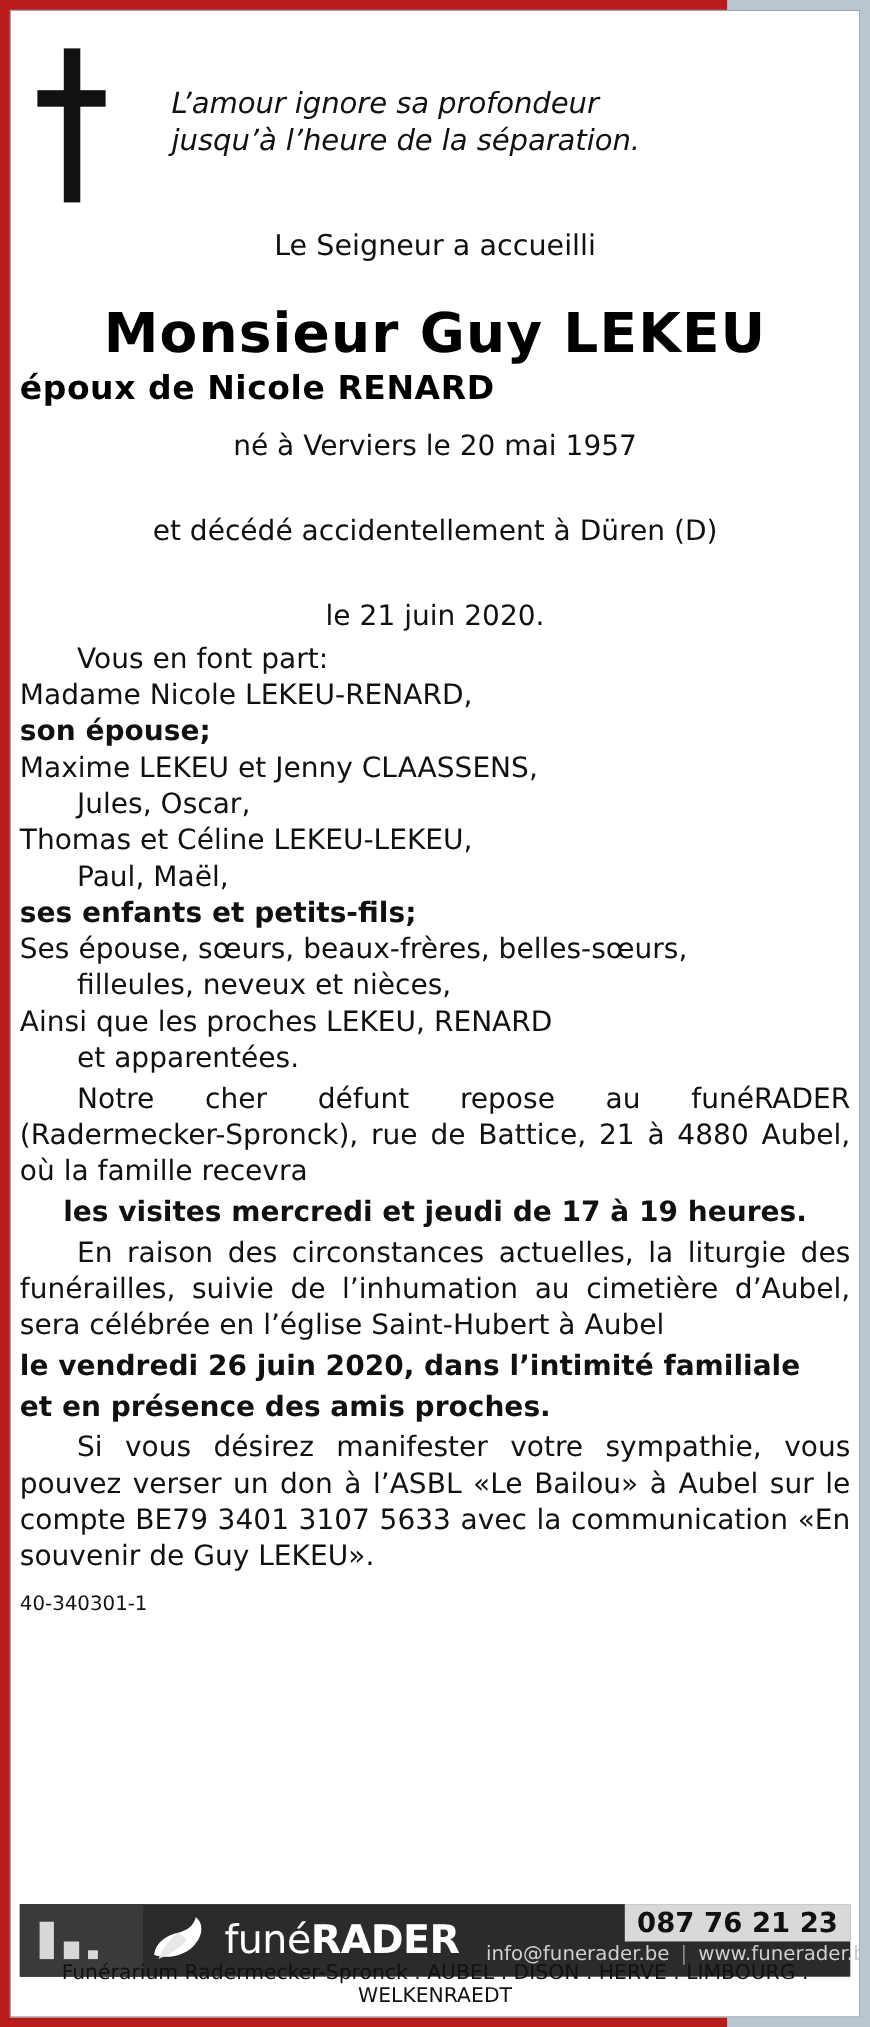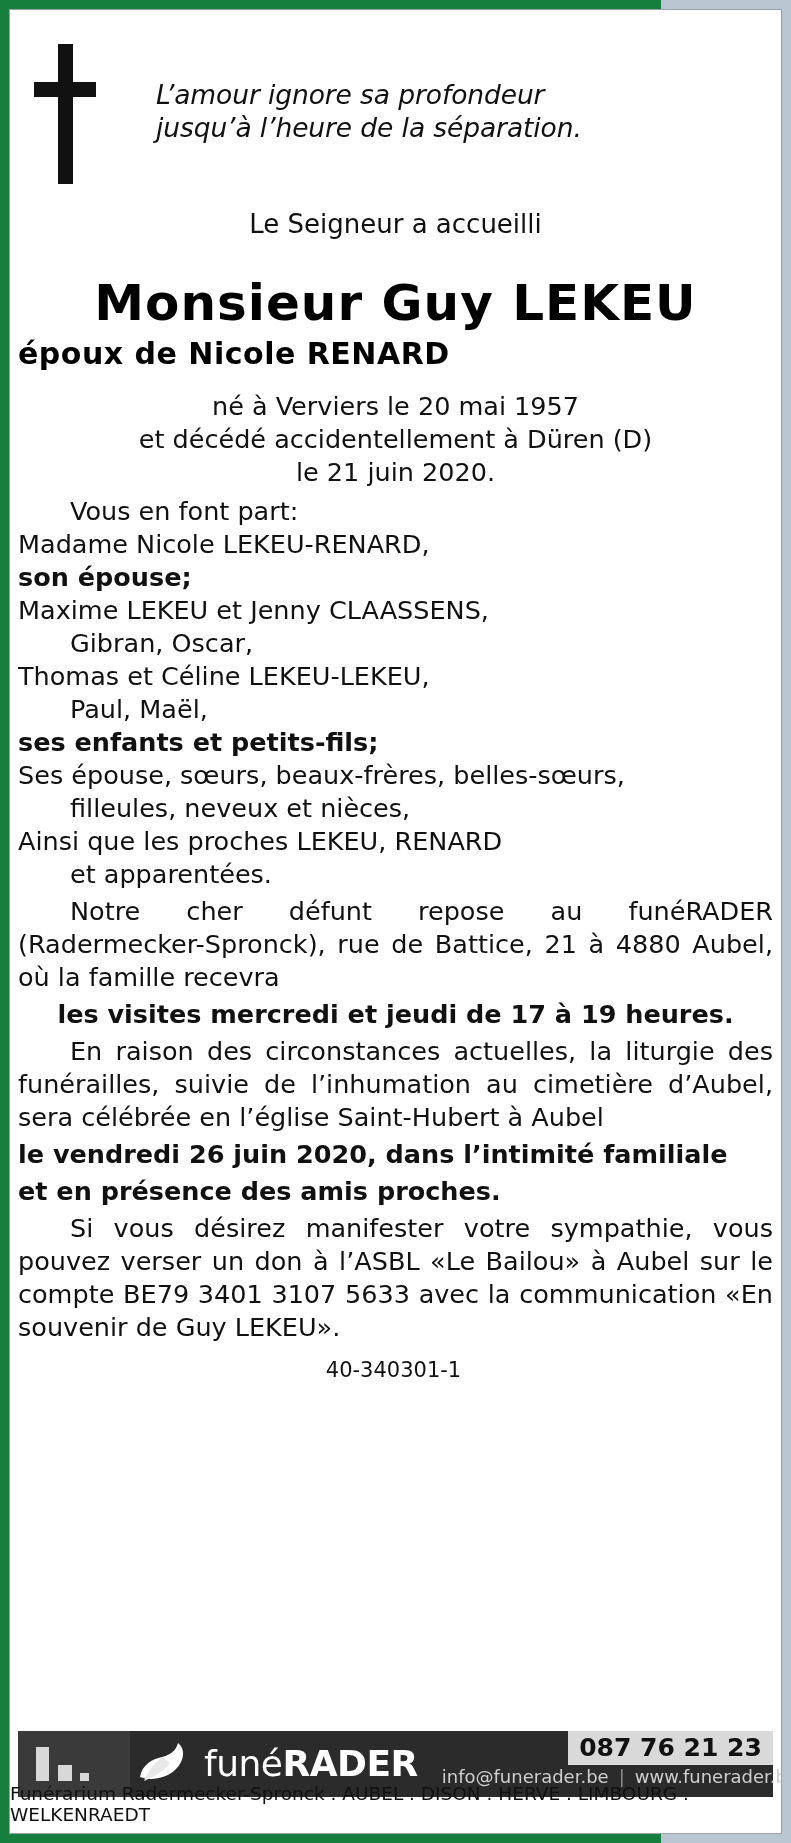--- a/index.html
+++ b/index.html
@@ -10,21 +10,21 @@
   body {
     width: 791px;
     height: 1843px;
     font-family: "DejaVu Sans", sans-serif;
     overflow: hidden;
   }
   .page {
     position: relative;
     width: 661px;
     height: 1843px;
-    background: #15803d;
+    background: #b91c1c;
     box-sizing: border-box;
   }
   .notice {
     position: absolute;
     left: 9px;
     top: 9px;
     width: 773px;
     height: 1825px;
     background: #ffffff;
     border: 1px solid #9aa3ab;
@@ -89,21 +89,21 @@
     font-size: 25px;
     color: #111;
   }
 
   
   .body-text {
     color: #111;
     font-size: 25.5px;
     line-height: 33px;
   }
-  .center { text-align: center; }
+  .center { text-align: center; margin-top: 44px; }
   .just { text-align: justify; text-align-last: left; }
   .bold { font-weight: bold; }
   .indent { text-indent: 52px; }
   .hang { padding-left: 52px; }
 
   .lead {
     text-align: center;
     font-size: 26px;
     margin-top: 2px;
   }
@@ -146,22 +146,22 @@
   }
   .para {
     margin-top: 4px;
   }
   .bold-center-2 {
     font-weight: bold;
     margin-top: 4px;
   }
 
   .ref {
-    text-align: center;
-    font-size: 21px;
+    text-align: left;
+    font-size: 18px;
     color: #111;
     margin-top: 10px;
     padding-right: 4px;
   }
 
   
   .footer {
     position: absolute;
     left: 8px;
     right: 8px;
@@ -226,21 +226,21 @@
     font-weight: bold;
     font-size: 25px;
     line-height: 34px;
     text-align: center;
   }
   .footer-note {
     position: absolute;
     left: 0;
     right: 0;
     bottom: 8px;
-    text-align: left;
+    text-align: center;
     font-size: 18.5px;
     color: #111;
   }
 </style>
 </head>
 <body>
 
 <div class="page">
   <div class="notice">
     <div class="inner">
@@ -265,21 +265,21 @@
 
         <div class="birth">né à Verviers le 20 mai 1957</div>
         <div class="center">et décédé accidentellement à Düren (D)</div>
         <div class="center">le 21 juin 2020.</div>
 
         <div class="vous">Vous en font part:</div>
 
         <div class="line">Madame Nicole LEKEU-RENARD,</div>
         <div class="right-bold"><span class="bold">son épouse</span><span>;</span></div>
         <div class="line">Maxime LEKEU et Jenny CLAASSENS,</div>
-        <div class="hang">Gibran, Oscar,</div>
+        <div class="hang">Jules, Oscar,</div>
         <div class="line">Thomas et Céline LEKEU-LEKEU,</div>
         <div class="hang">Paul, Maël,</div>
         <div class="right-bold"><span class="bold">ses enfants et petits-fils</span><span>;</span></div>
         <div class="line">Ses épouse, sœurs, beaux-frères, belles-sœurs,</div>
         <div class="hang">filleules, neveux et nièces,</div>
         <div class="line">Ainsi que les proches LEKEU, RENARD</div>
         <div class="hang">et apparentées.</div>
 
         <div class="just indent para">Notre cher défunt repose au funéRADER (Radermecker-Spronck), rue de Battice, 21 à 4880 Aubel, où la famille recevra</div>
         <div class="visites">les visites mercredi et jeudi de 17 à 19 heures.</div>

